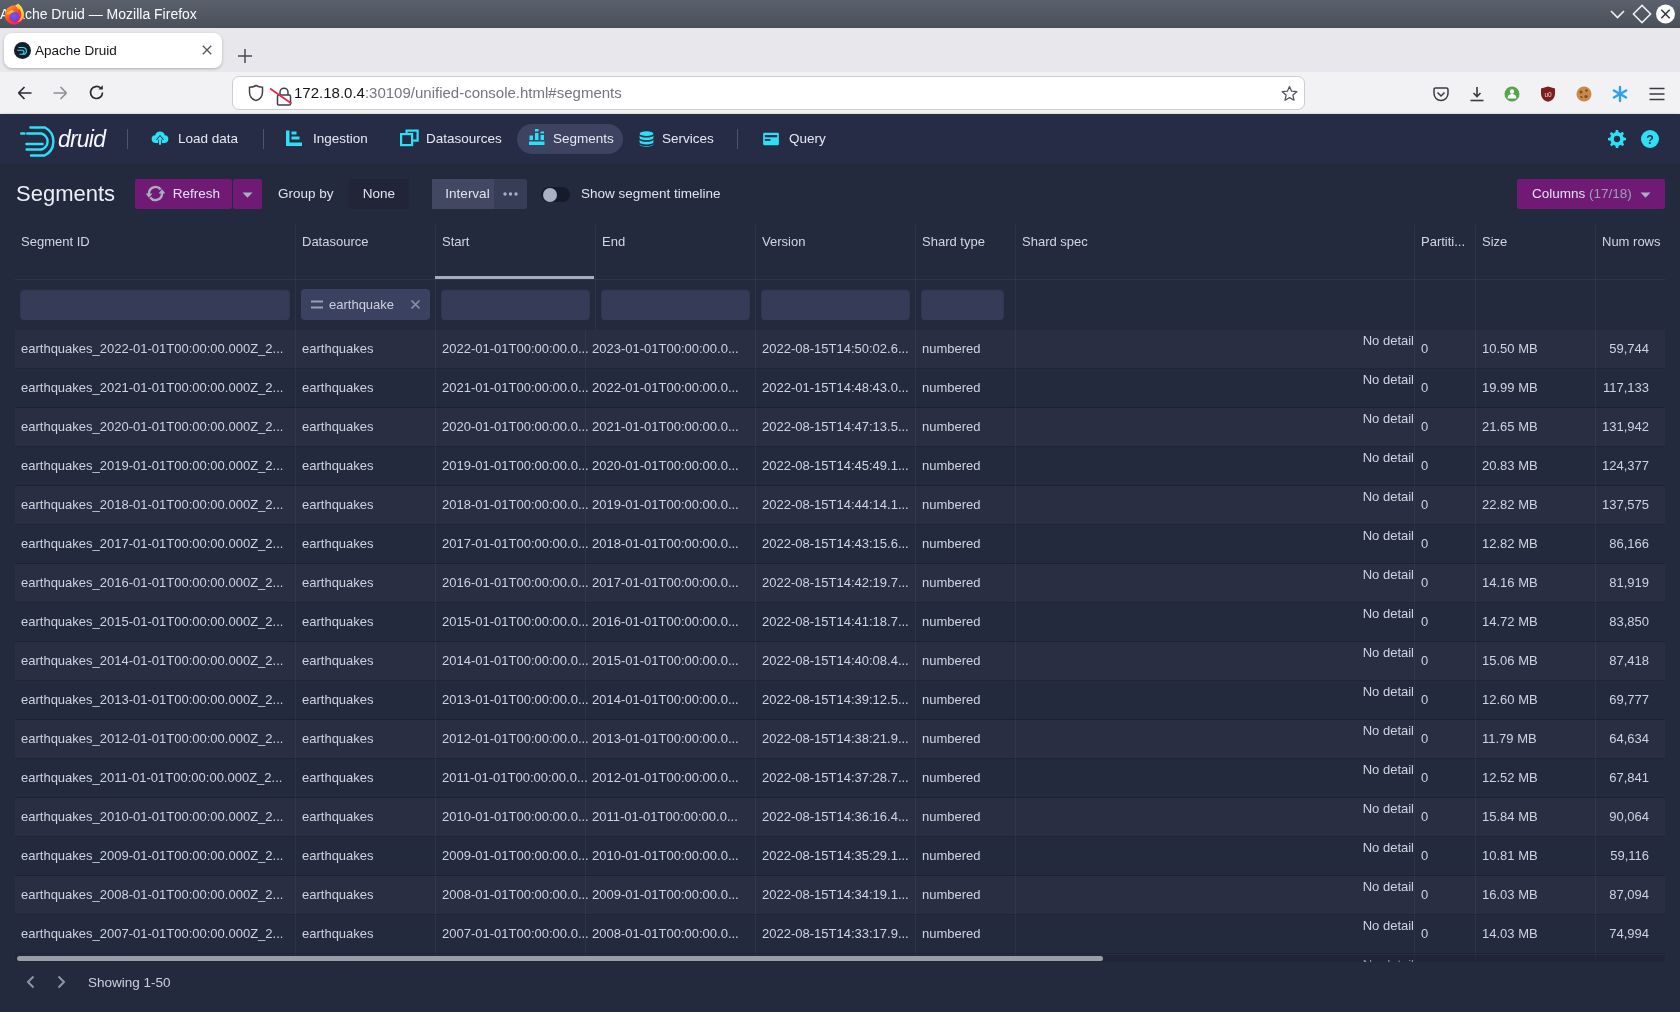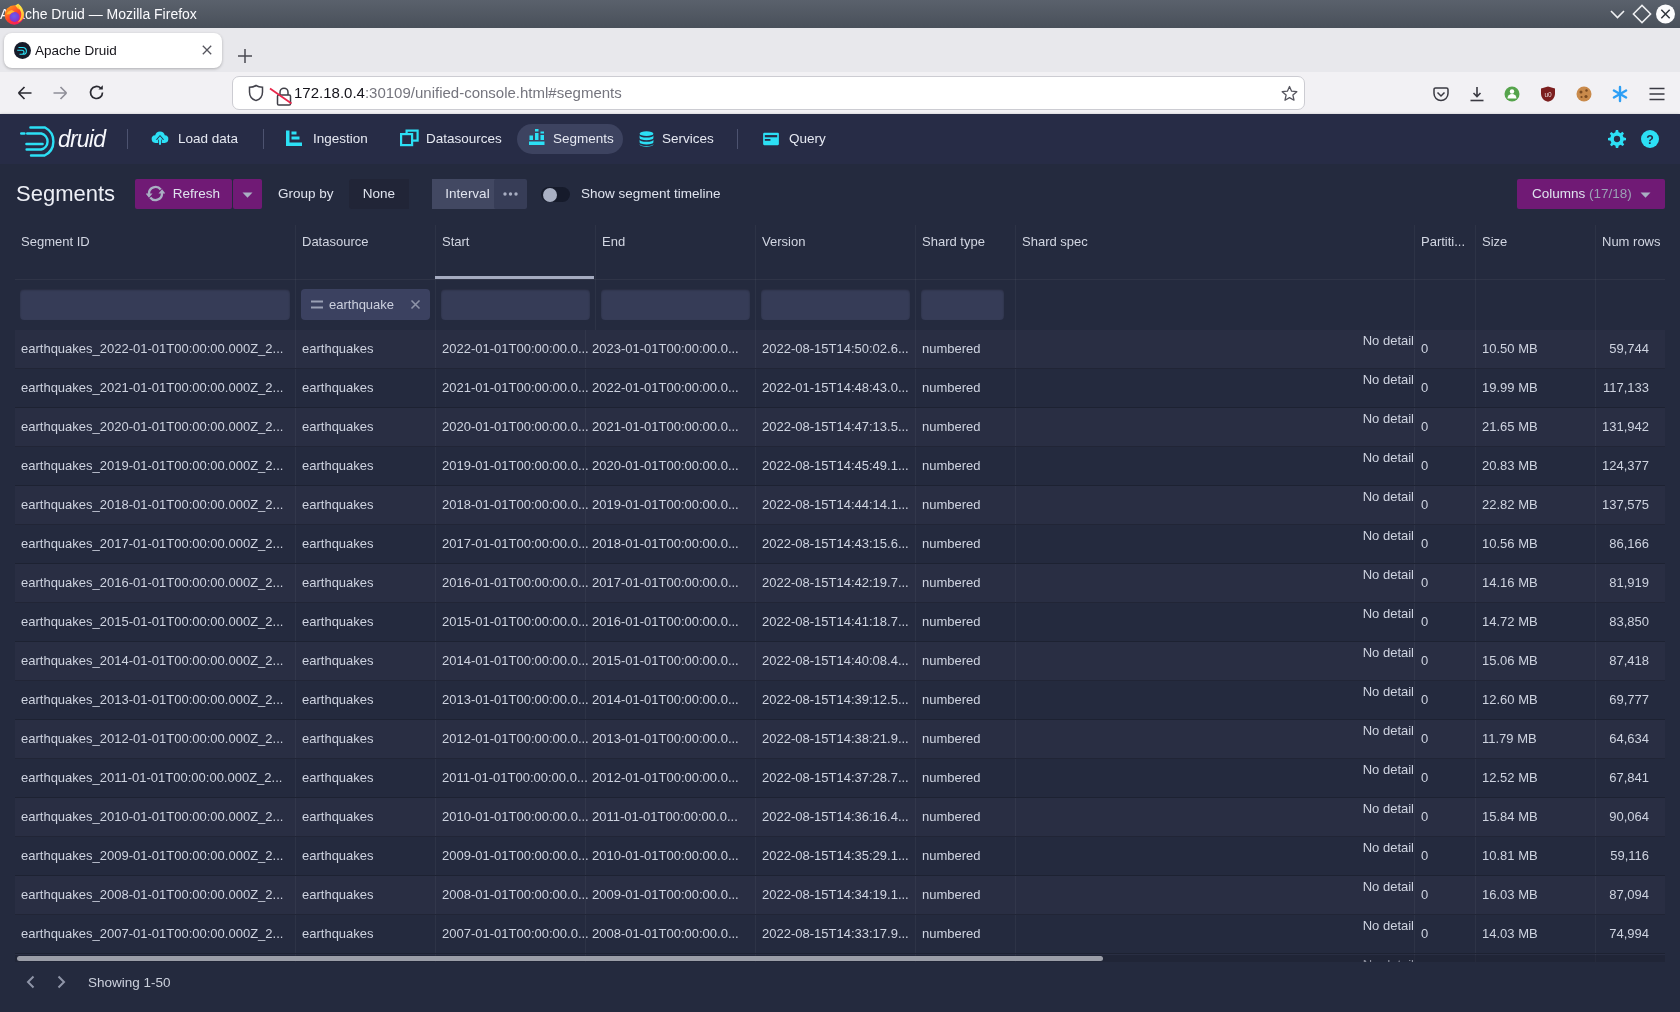--- a/index.html
+++ b/index.html
@@ -469,21 +469,21 @@
 </div>
 <div class="r">
 <div class="c c0">earthquakes_2017-01-01T00:00:00.000Z_2...</div>
 <div class="c c1">earthquakes</div>
 <div class="c c2">2017-01-01T00:00:00.0...</div>
 <div class="c c3">2018-01-01T00:00:00.0...</div>
 <div class="c c4">2022-08-15T14:43:15.6...</div>
 <div class="c c5">numbered</div>
 <div class="c c6 top">No detail</div>
 <div class="c c7">0</div>
-<div class="c c8">10.56 MB</div>
+<div class="c c8">12.82 MB</div>
 <div class="c c9">86,166</div>
 </div>
 <div class="r odd">
 <div class="c c0">earthquakes_2016-01-01T00:00:00.000Z_2...</div>
 <div class="c c1">earthquakes</div>
 <div class="c c2">2016-01-01T00:00:00.0...</div>
 <div class="c c3">2017-01-01T00:00:00.0...</div>
 <div class="c c4">2022-08-15T14:42:19.7...</div>
 <div class="c c5">numbered</div>
 <div class="c c6 top">No detail</div>

